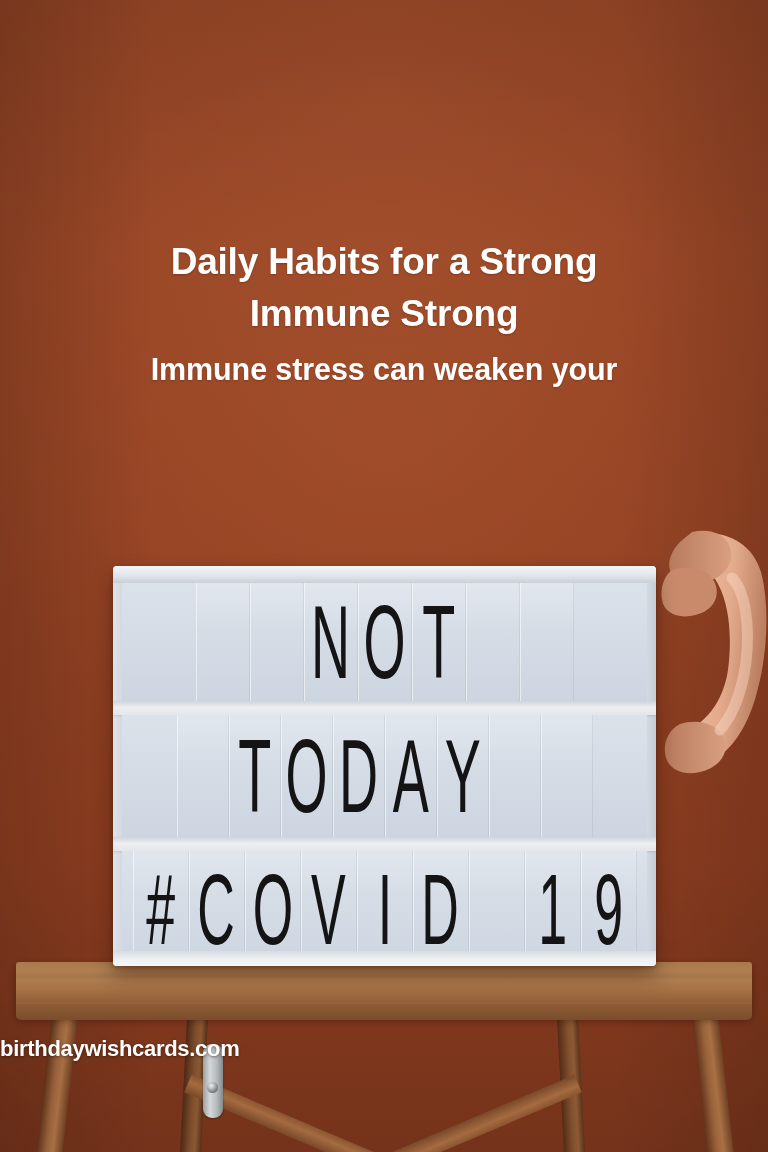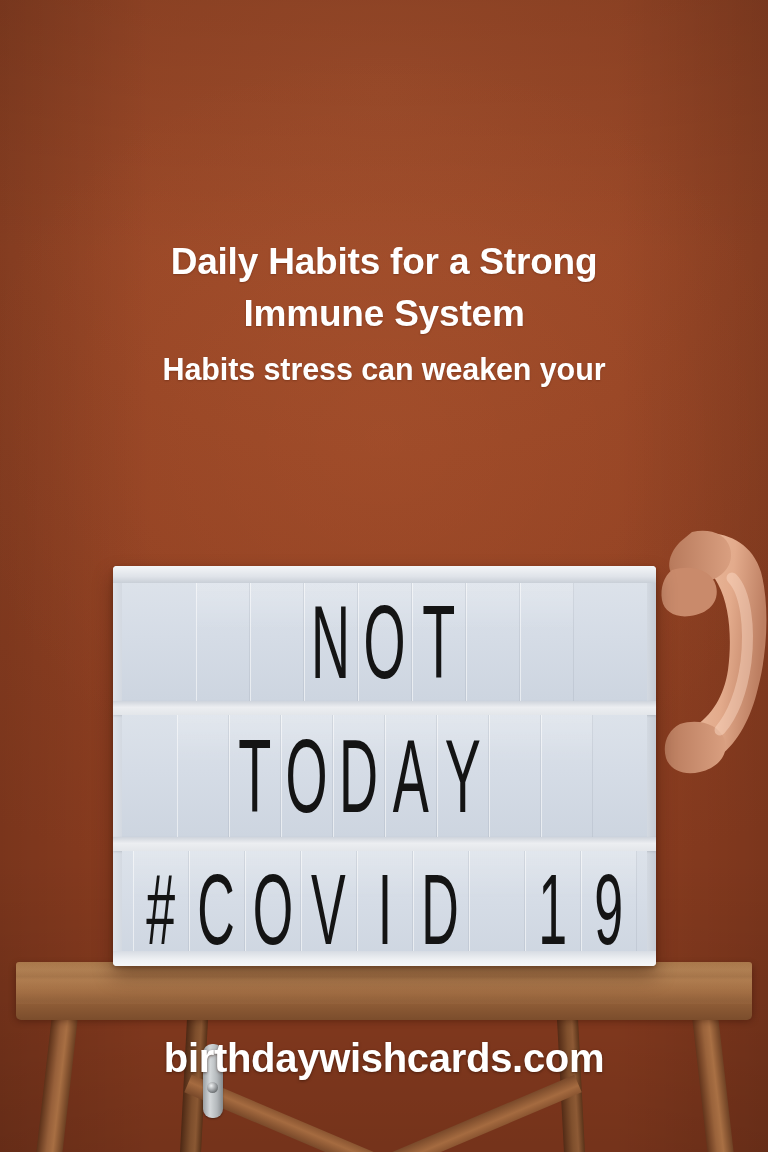--- a/index.html
+++ b/index.html
@@ -133,39 +133,39 @@
   .r1 .tile{width:52px;}
   .r1 .tile span{font-size:104px;line-height:104px;}
   .r2 .tile{width:50px;}
   .r2 .tile span{font-size:104px;line-height:104px;}
   .r3 .tile{width:54px;}
   .r3 .tile span{font-size:100px;line-height:100px;}
   .tile.blank span{color:transparent;}
 
   
   .footer{
-    position:absolute;left:0;top:1036px;width:768px;text-align:center;z-index:60;
-    color:#ffffff;font-weight:bold;font-size:40px;letter-spacing:-.3px;
+    position:absolute;left:0;top:1036px;width:768px;text-align:left;z-index:60;
+    color:#ffffff;font-weight:bold;font-size:22px;letter-spacing:-.3px;
     text-shadow:0 1px 3px rgba(40,12,2,.55);
   }
 </style>
 </head>
 <body>
 
 <div id="stage">
 
   <div class="wall-shade"></div>
 
   <div class="textblock">
     <div class="headline">
       <div>Daily Habits for a Strong</div>
-      <div>Immune System</div>
+      <div>Immune Strong</div>
     </div>
     <div class="subhead">
-      <div>Habits stress can weaken your</div>
+      <div>Immune stress can weaken your</div>
     </div>
   </div>
 
   <div class="stool">
     <div class="stool-leg leg-bl"></div>
     <div class="stool-leg leg-br"></div>
     <div class="brace brace-a"></div>
     <div class="brace brace-b"></div>
     <div class="stool-leg leg-l"></div>
     <div class="stool-leg leg-r"></div>

